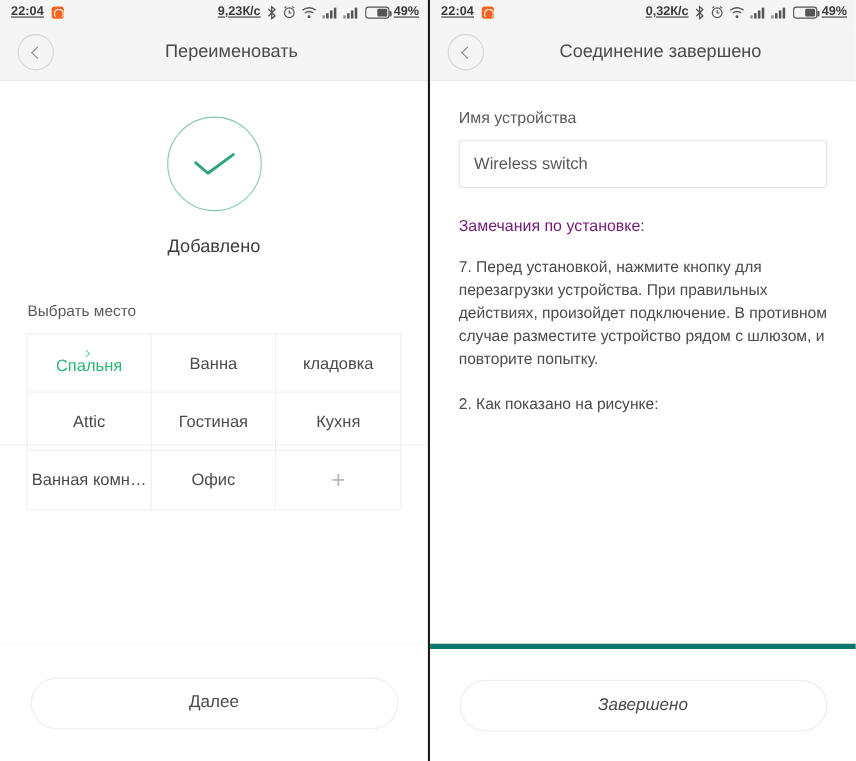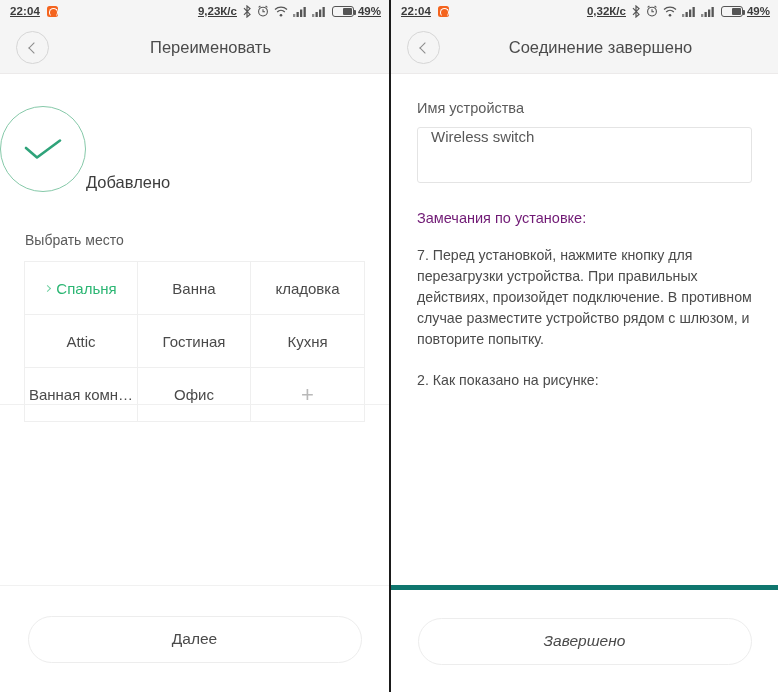--- a/index.html
+++ b/index.html
@@ -58,21 +58,21 @@
   .title {
     position:absolute; left:0; right:0; text-align:center;
     font-size:16.5px; color:#4b4b4b;
     pointer-events:none;
     padding-left:32px;
   }
 
   
   .body { flex:1 1 auto; position:relative; background:#fff; }
 
-  .check-wrap { margin-top:32px; display:flex; align-items:flex-end; }
+  .check-wrap { margin-top:32px; display:flex; flex-direction:column; align-items:center; }
   .check-circle {
     width:86px; height:86px; border-radius:50%;
     border:1.5px solid #86c9a9; display:flex; align-items:center; justify-content:center;
   }
   .check-mark { width:38px; height:20px; }
   .added-label { margin-top:23px; font-size:16.5px; color:#3d3d3d; }
 
   .pick-label { margin:40px 0 0 25px; font-size:14px; color:#5b5b5b; }
 
   .grid {
@@ -80,21 +80,21 @@
     display:grid; grid-template-columns:1fr 1fr 1fr; background:#fff;
   }
   .cell {
     height:53px; display:flex; align-items:center; justify-content:center;
     font-size:15px; color:#4a4a4a;
     border-right:1px solid #efefef; border-bottom:1px solid #efefef;
     overflow:hidden; white-space:nowrap; padding:0 6px;
   }
   .cell:nth-child(3n) { border-right:none; }
   .cell:nth-child(n+7) { border-bottom:none; }
-  .cell.selected { color:#2bb673; }
+  .cell.selected { color:#2bb673;flex-direction:column; }
   .cell .mini-chev {
     display:inline-block; width:5px; height:5px;
     border-top:1.4px solid #6fd0a2; border-right:1.4px solid #6fd0a2;
     transform:rotate(45deg); margin-right:6px; position:relative; top:0px;
   }
   .cell.plus { color:#b9b9b9; font-size:22px; font-weight:300; }
 
   .hr-sep { position:absolute; left:0; right:0; top:330px; height:1px; background:#f0f0f0; }
 
   
@@ -104,23 +104,23 @@
     width:334px; height:47px; border-radius:24px;
     border:1px solid #ededed; background:#ffffff;
     display:flex; align-items:center; justify-content:center;
     font-size:15.5px; color:#4a4a4a;
   }
 
   
   .rbody { flex:1 1 auto; padding:0 26px; background:#fff; position:relative; }
   .field-label { margin-top:26px; font-size:14.5px; color:#5b5b5b; }
   .text-input {
-    margin-top:11px; height:56px; width:100%;
+    margin-top:11px; height:44px; width:100%;
     border:1px solid #e4e4e4; border-radius:3px;
-    display:flex; padding:0 13px;
+    display:flex; align-items:center; padding:0 13px;
     font-size:15px; color:#585858; background:#fff;
   }
   .notes-head { margin-top:27px; font-size:14.5px; color:#701a75; }
   .para { margin-top:19px; font-size:14.2px; line-height:21px; color:#4b4b4b; }
   .para2 { margin-top:22px; font-size:14.2px; color:#4b4b4b; }
   .metal-wrap { margin-top:16px; display:flex; justify-content:center; }
   .metal {
     width:81px; height:81px; border-radius:50%; border:1px solid #dcdcdc;
     display:flex; align-items:center; justify-content:center; position:relative;
     font-size:14.5px; color:#4b4b4b;

